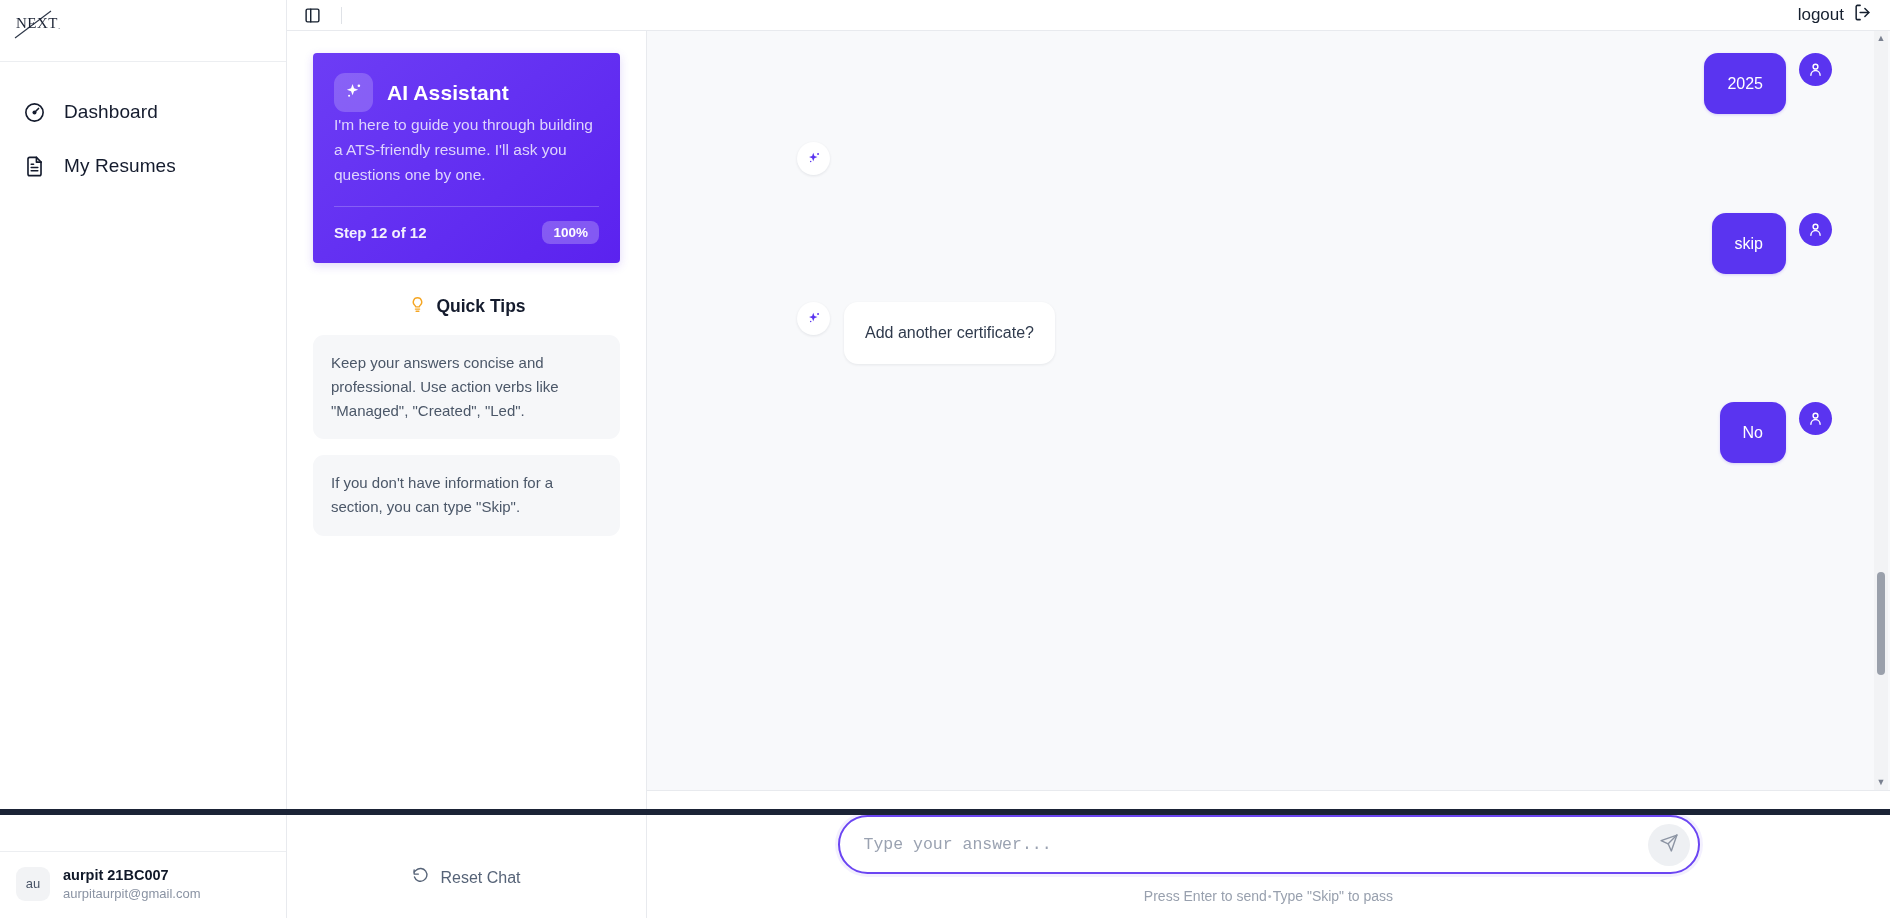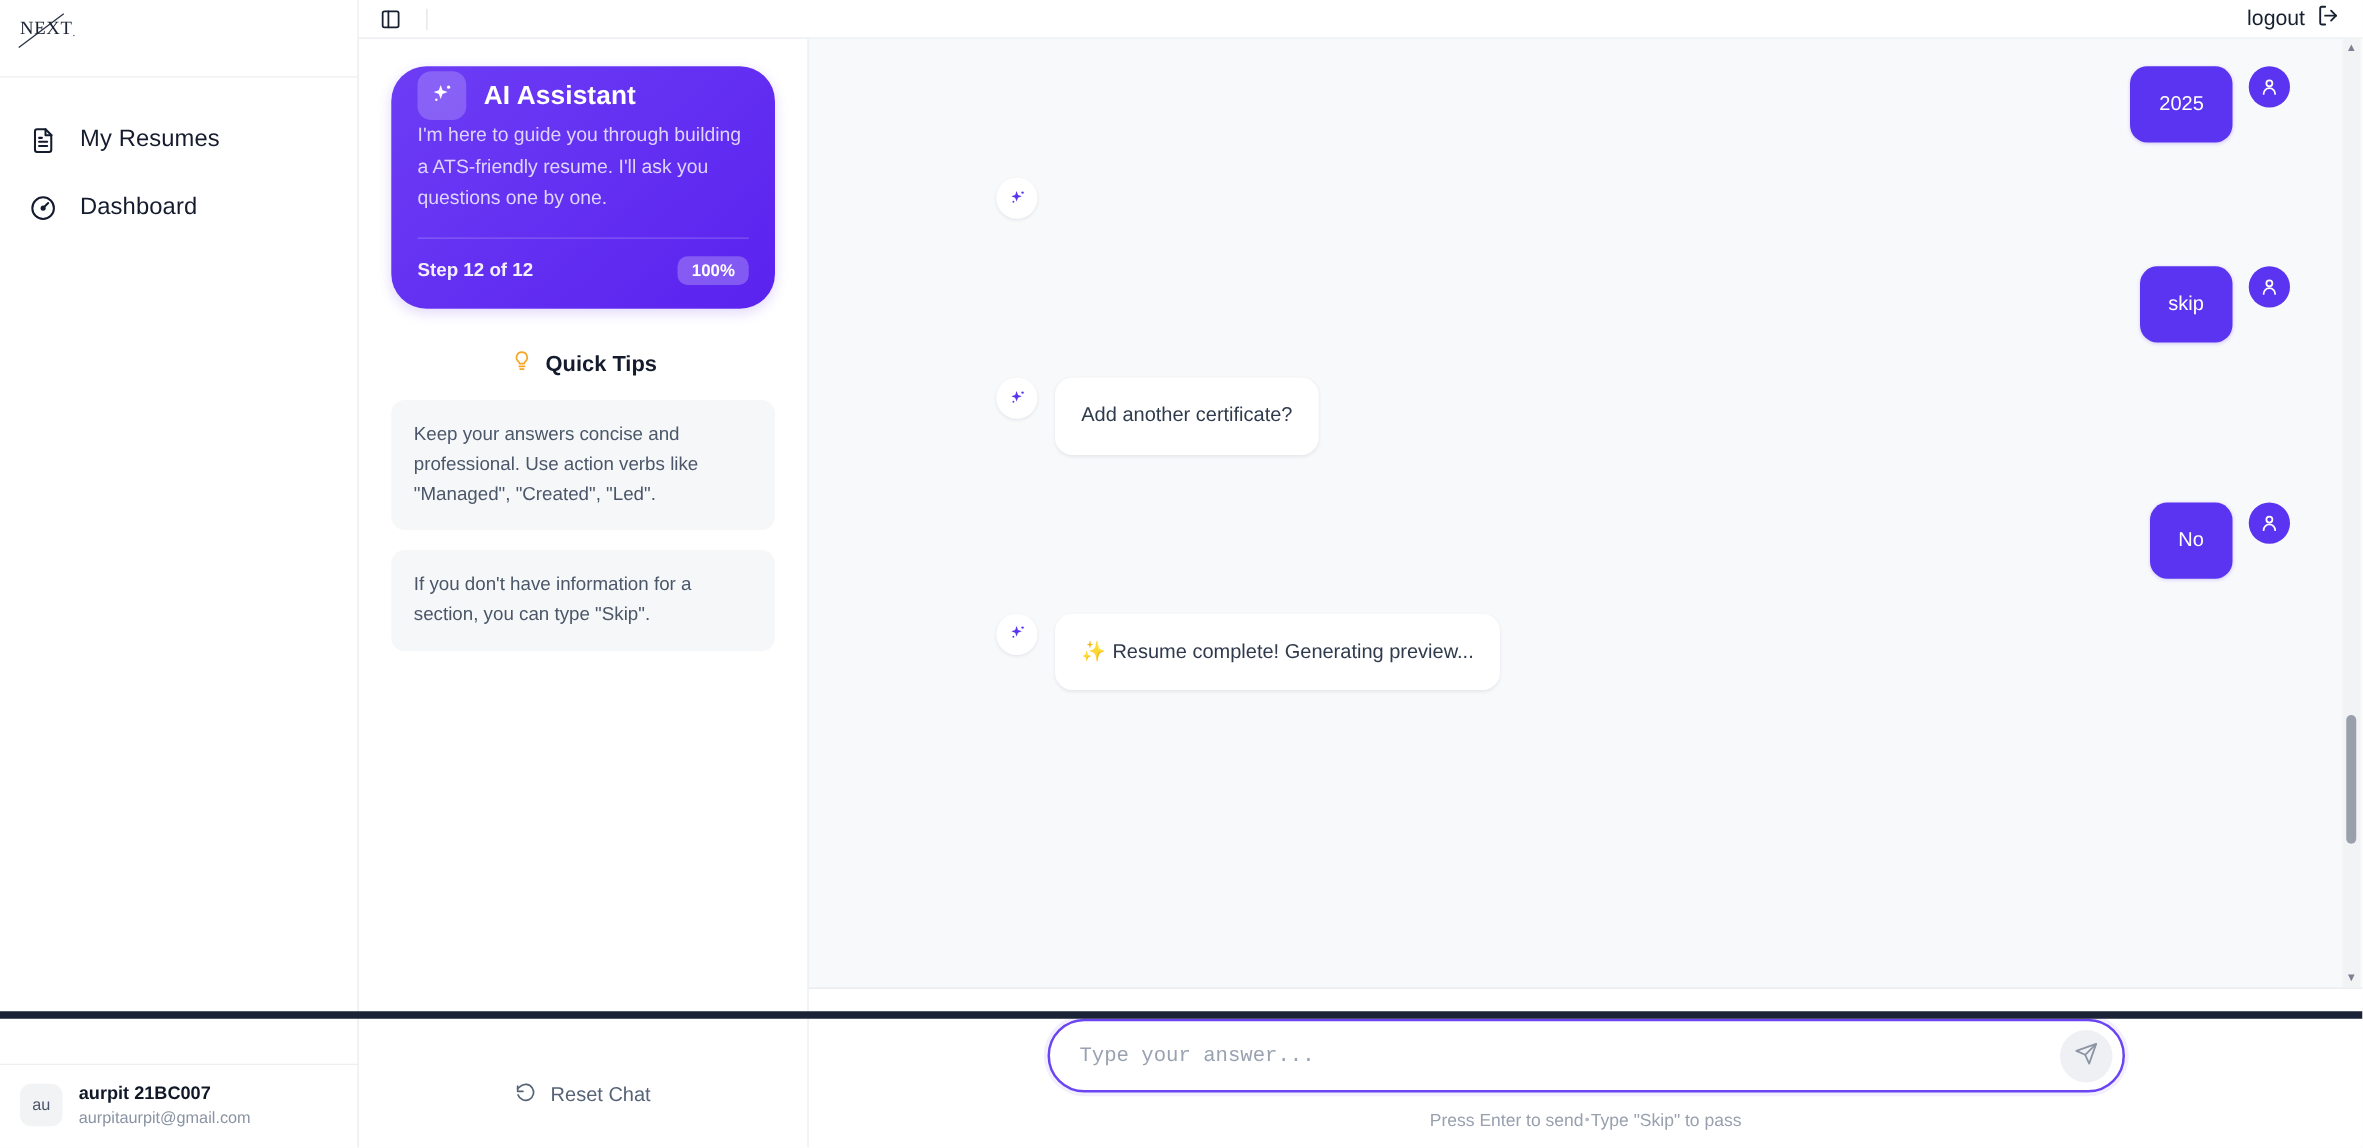--- a/index.html
+++ b/index.html
@@ -159,22 +159,22 @@
     flex: 0 0 360px;
     background: #ffffff;
     border-right: 1px solid #e8eaee;
     padding: 22px 26px 0 26px;
     display: flex;
     flex-direction: column;
     min-height: 0;
   }
   .assist-card {
     background: linear-gradient(140deg, #6d3df5 0%, #6431f2 45%, #5b22ef 100%);
-    border-radius: 28px;
-    padding: 4px 21px 19px 21px;
+    border-radius: 4px;
+    padding: 20px 21px 19px 21px;
     color: #ffffff;
     box-shadow: 0 3px 10px rgba(90,40,230,0.18);
   }
   .assist-head { display: flex; align-items: center; gap: 14px; }
   .assist-badge {
     width: 39px; height: 39px;
     border-radius: 11px;
     background: rgba(255,255,255,0.20);
     display: flex; align-items: center; justify-content: center;
     flex: 0 0 39px;
@@ -394,38 +394,38 @@
           <line x1="4" y1="29" x2="40" y2="2" stroke="#2b3446" stroke-width="1.1"></line>
         </svg>
         <span class="logo-text">NEXT</span><span class="logo-dot">.</span>
       </div>
     </div>
 
     <nav class="nav">
       <div class="nav-item">
         <span class="nav-icon">
           <svg width="23" height="23" viewBox="0 0 24 24" fill="none" stroke="currentColor" stroke-width="1.7" stroke-linecap="round" stroke-linejoin="round">
+            <circle cx="12" cy="12" r="9"></circle>
+            <circle cx="12" cy="12" r="2.1" fill="currentColor" stroke="none"></circle>
+            <line x1="13.3" y1="10.7" x2="16.2" y2="7.8"></line>
+          </svg>
+        </span>
+        <span class="nav-label">Dashboard</span>
+      </div>
+      <div class="nav-item">
+        <span class="nav-icon">
+          <svg width="23" height="23" viewBox="0 0 24 24" fill="none" stroke="currentColor" stroke-width="1.7" stroke-linecap="round" stroke-linejoin="round">
             <path d="M14 2.5H7a1.8 1.8 0 0 0-1.8 1.8v15.4A1.8 1.8 0 0 0 7 21.5h10a1.8 1.8 0 0 0 1.8-1.8V7.3z"></path>
             <polyline points="14,2.5 14,7.5 19,7.5"></polyline>
             <line x1="8.6" y1="13" x2="15.4" y2="13"></line>
             <line x1="8.6" y1="16.4" x2="15.4" y2="16.4"></line>
             <line x1="8.6" y1="9.7" x2="11" y2="9.7"></line>
           </svg>
         </span>
         <span class="nav-label">My Resumes</span>
-      </div>
-      <div class="nav-item">
-        <span class="nav-icon">
-          <svg width="23" height="23" viewBox="0 0 24 24" fill="none" stroke="currentColor" stroke-width="1.7" stroke-linecap="round" stroke-linejoin="round">
-            <circle cx="12" cy="12" r="9"></circle>
-            <circle cx="12" cy="12" r="2.1" fill="currentColor" stroke="none"></circle>
-            <line x1="13.3" y1="10.7" x2="16.2" y2="7.8"></line>
-          </svg>
-        </span>
-        <span class="nav-label">Dashboard</span>
       </div>
     </nav>
 
     <div class="sidebar-spacer"></div>
 
     <div class="user-box">
       <div class="avatar-sq">au</div>
       <div class="user-meta">
         <div class="user-name">aurpit 21BC007</div>
         <div class="user-mail">aurpitaurpit@gmail.com</div>
@@ -566,32 +566,20 @@
             <div class="ava user">
               <svg width="17" height="17" viewBox="0 0 24 24" fill="none" stroke="#ffffff" stroke-width="2" stroke-linecap="round" stroke-linejoin="round">
                 <circle cx="12" cy="8" r="3.4"></circle>
                 <path d="M5.5 20a6.5 6.5 0 0 1 13 0"></path>
               </svg>
             </div>
           </div>
 
           <div class="gap-4"></div>
 
-          <div class="msg-row bot">
-            <div class="ava bot">
-              <svg width="18" height="18" viewBox="0 0 24 24" fill="#5a34f0">
-                <path d="M11 3.8l1.5 4.1 4.1 1.5-4.1 1.5L11 15l-1.5-4.1L5.4 9.4l4.1-1.5z"></path>
-                <circle cx="17.4" cy="5.4" r="1.25"></circle>
-                <circle cx="7.6" cy="15.2" r="1"></circle>
-              </svg>
-            </div>
-            <div class="bubble bot">
-              <span class="emoji">✨</span><span>Resume complete! Generating preview...</span>
-            </div>
-          </div>
 
           <div class="gap-4"></div>
 
 
           <div class="scrollbar">
             <span class="sb-arrow">▲</span>
             <span class="sb-track">
               <span class="sb-thumb"></span>
             </span>
             <span class="sb-arrow">▼</span>

